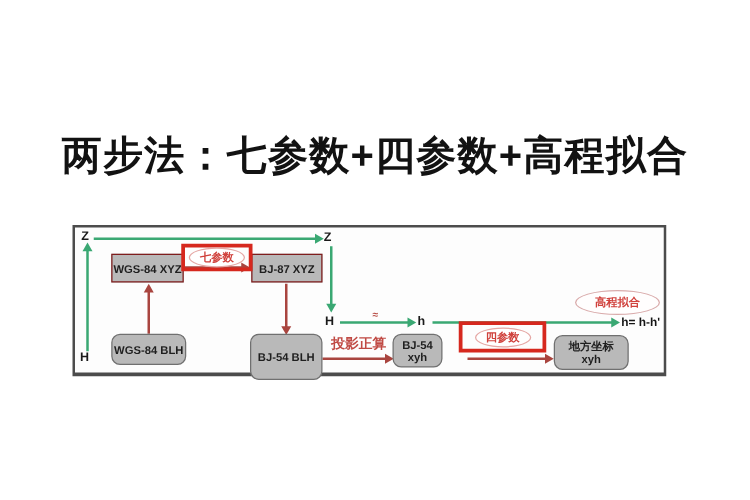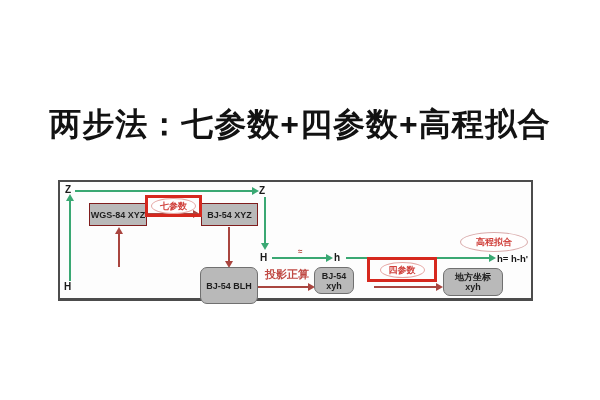--- a/index.html
+++ b/index.html
@@ -101,21 +101,24 @@
     <div class="hline redln" style="left:198px; top:104px; width:52px;"></div>
     <div class="ah r rd" style="left:248px; top:101px;"></div>
 
     <div class="hline redln" style="left:314px; top:104px; width:64px;"></div>
     <div class="ah r rd" style="left:376px; top:101px;"></div>
 
     <div class="node" style="left:29px; top:21px; width:58px; height:23px;">
       <span>WGS-84 XYZ</span>
     </div>
     <div class="node" style="left:141px; top:21px; width:57px; height:23px;">
-      <span>BJ-54  XYZ</span>
+      <span>BJ-87  XYZ</span>
+    </div>
+    <div class="node round" style="left:29px; top:85px; width:60px; height:25px;">
+      <span>WGS-84 BLH</span>
     </div>
     <div class="node round" style="left:140px; top:85px; width:58px; height:37px;">
       <span>BJ-54 BLH</span>
     </div>
     <div class="node round" style="left:254px; top:85px; width:40px; height:27px;">
       <span>BJ-54 xyh</span>
     </div>
     <div class="node round" style="left:383px; top:86px; width:60px; height:28px;">
       <span>地方坐标</span>
       <span>xyh</span>

